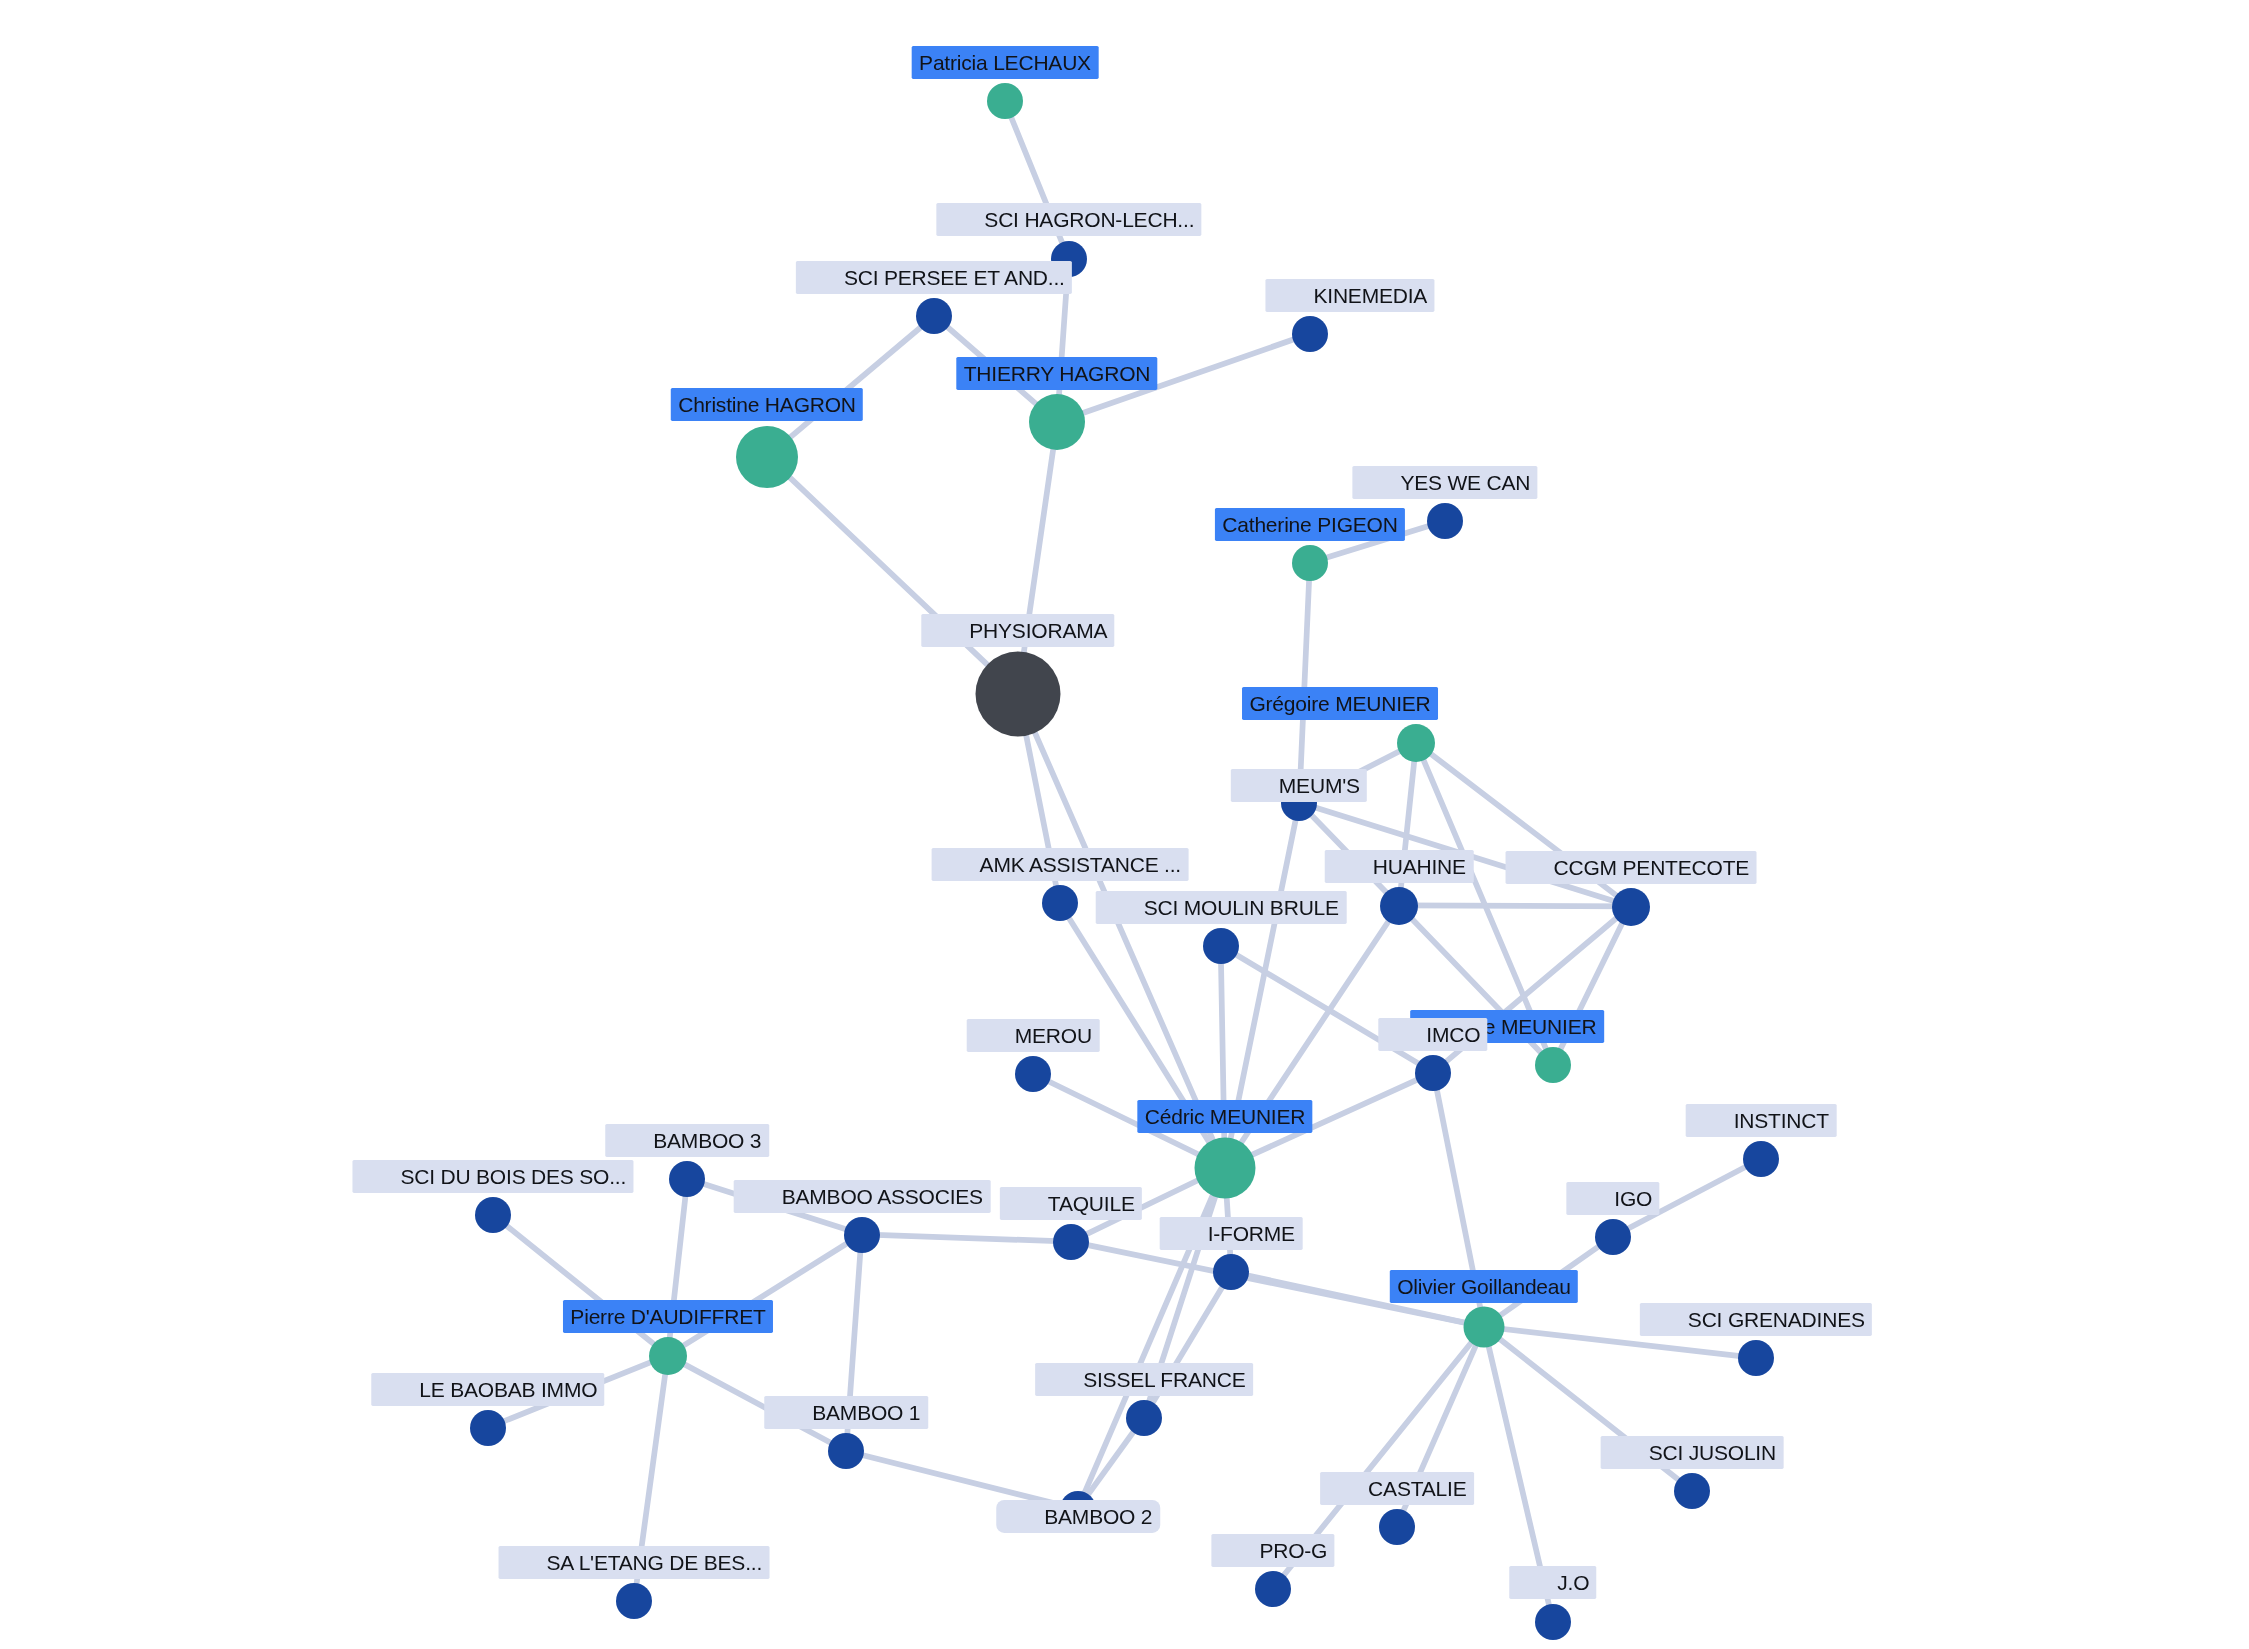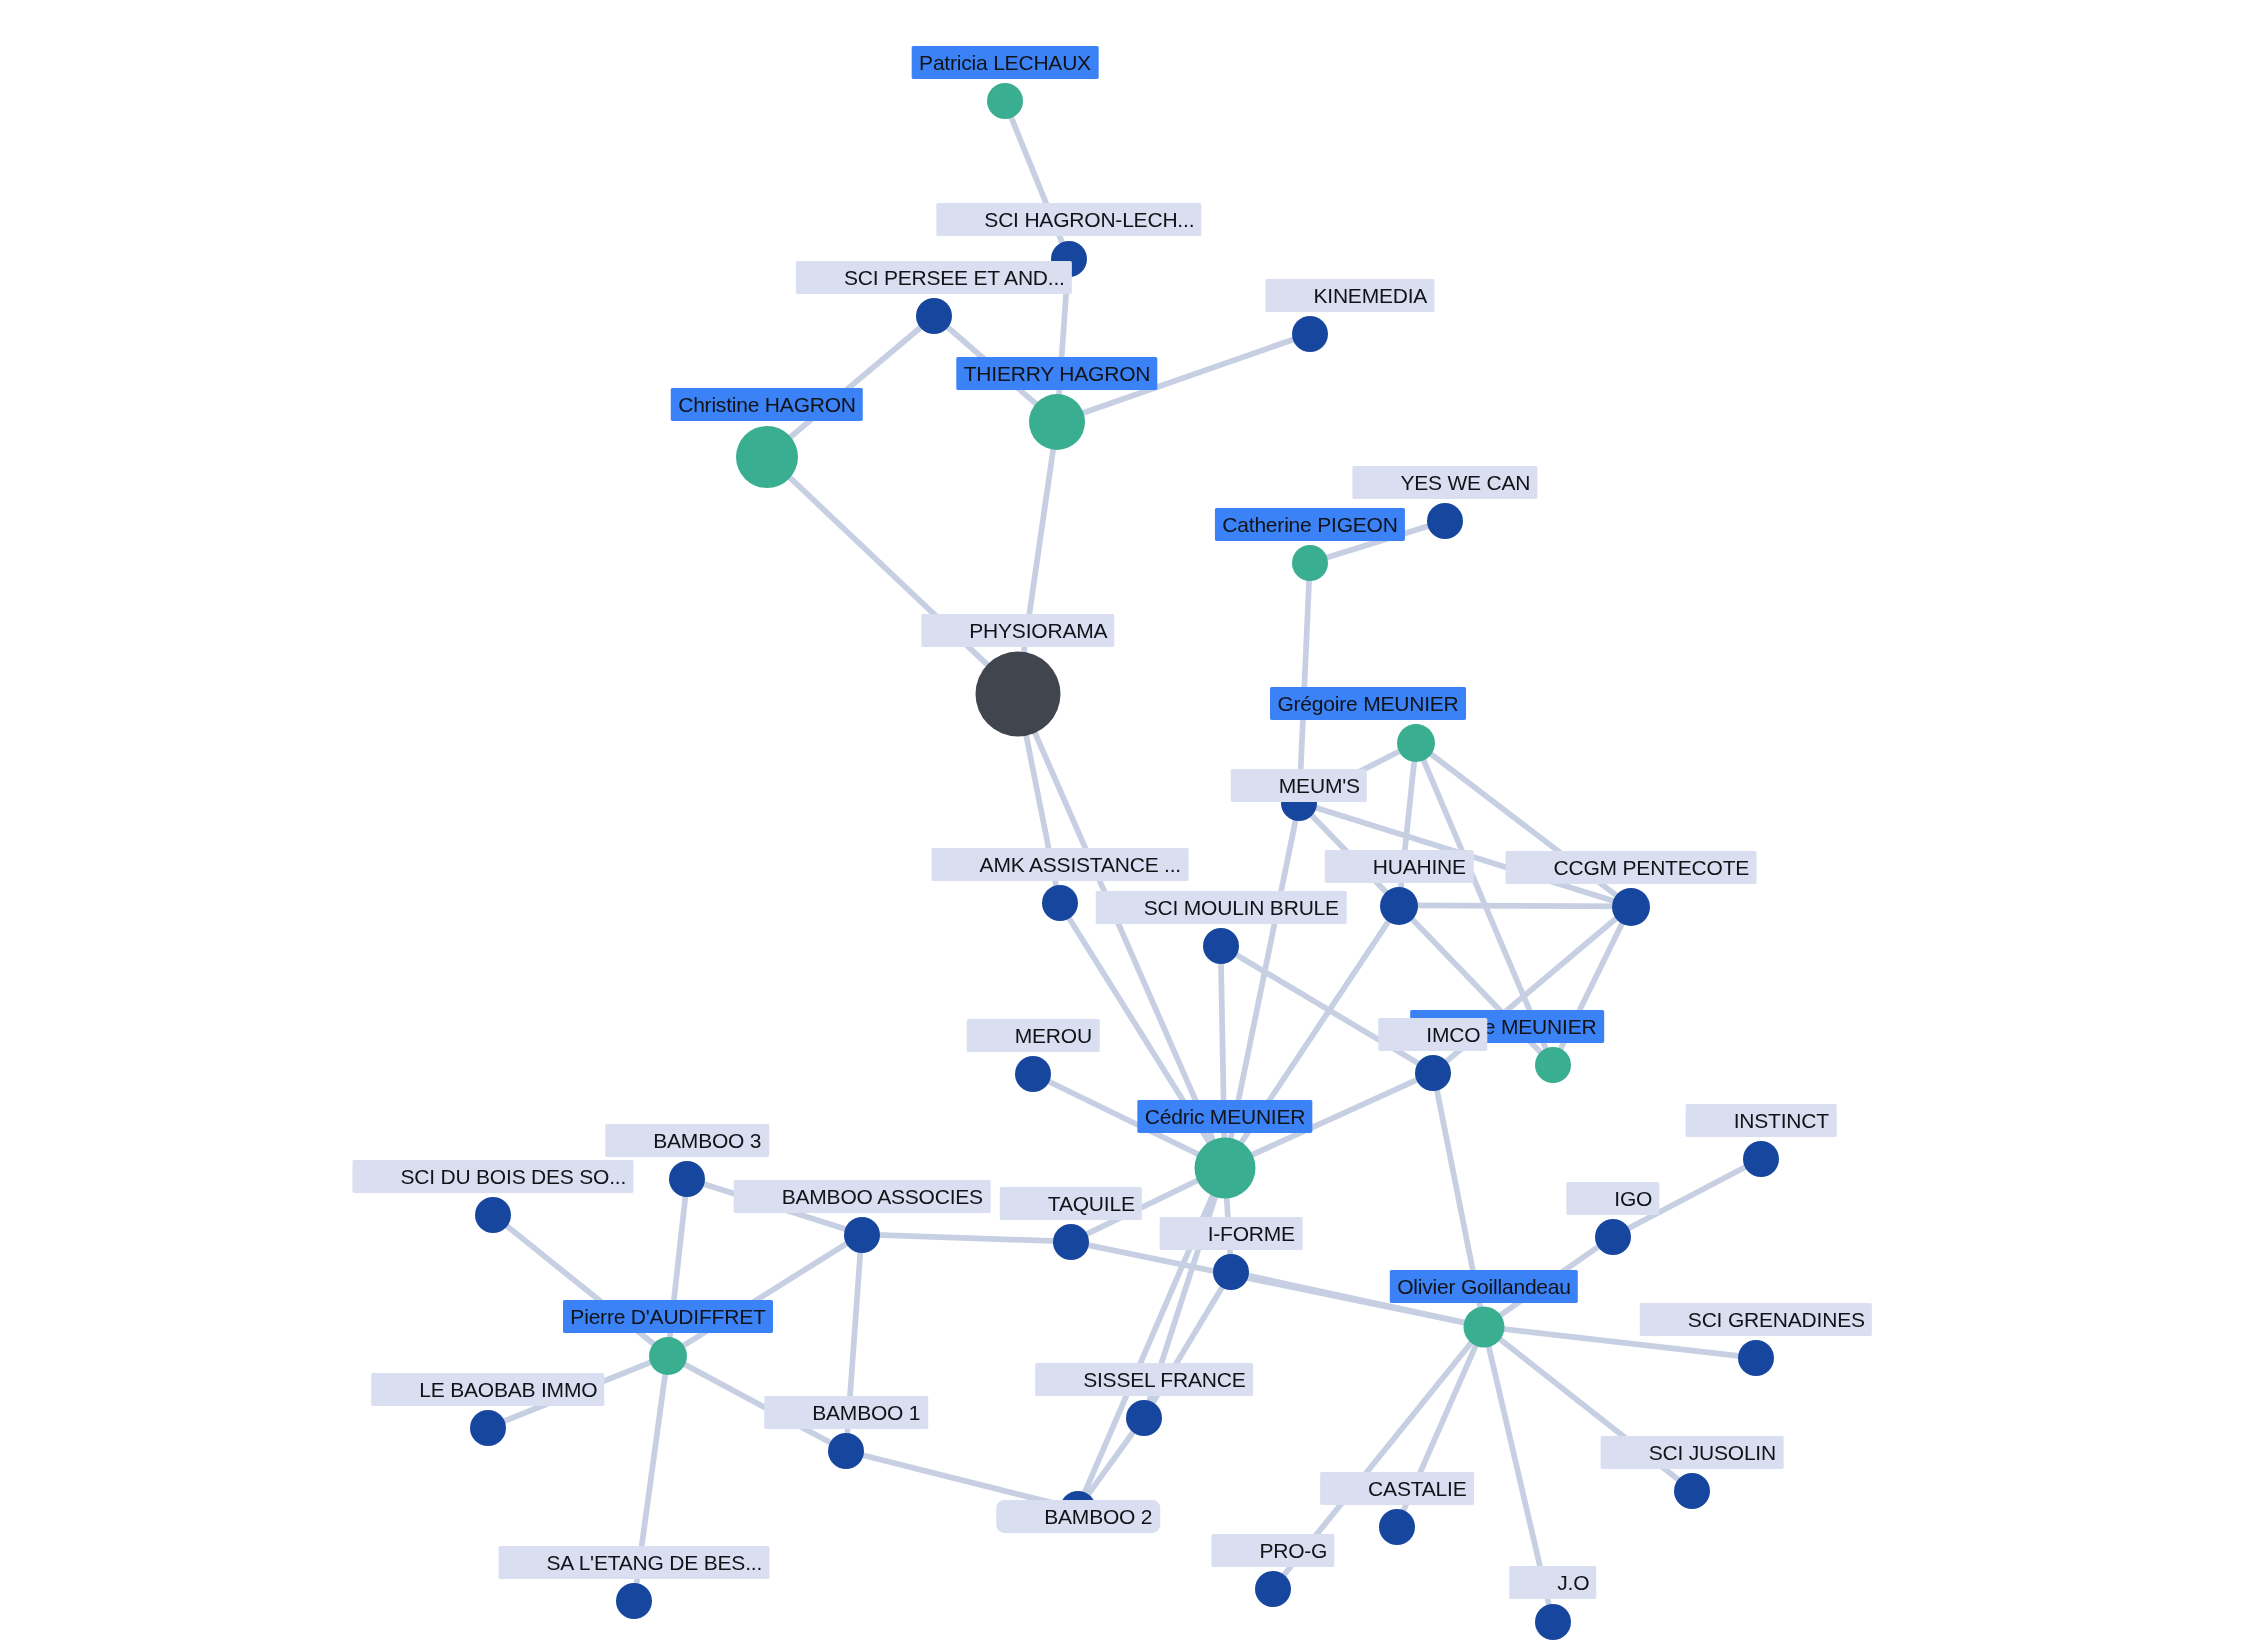--- a/index.html
+++ b/index.html
@@ -156,21 +156,21 @@
   <div id="label-layer">
       <div class="node-label label-person" style="left: 1005px; top: 79px;">Patricia LECHAUX</div>
       <div class="node-label label-company" style="left: 1069px; top: 236px;">SCI HAGRON-LECH...</div>
       <div class="node-label label-company" style="left: 934px; top: 294px;">SCI PERSEE ET AND...</div>
       <div class="node-label label-company" style="left: 1310px; top: 312px; margin-left: 40px;">KINEMEDIA</div>
       <div class="node-label label-person" style="left: 1057px; top: 390px;">THIERRY HAGRON</div>
       <div class="node-label label-person" style="left: 767px; top: 421px;">Christine HAGRON</div>
       <div class="node-label label-company" style="left: 1445px; top: 499px;">YES WE CAN</div>
       <div class="node-label label-person" style="left: 1310px; top: 541px;">Catherine PIGEON</div>
       <div class="node-label label-company" style="left: 1018px; top: 647px;">PHYSIORAMA</div>
-      <div class="node-label label-person" style="left: 1368px; top: 720px;">Grégoire MEUNIER</div>
+      <div class="node-label label-person" style="left: 1340px; top: 720px;">Grégoire MEUNIER</div>
       <div class="node-label label-company" style="left: 1299px; top: 781px; margin-top: 21px;">MEUM'S</div>
       <div class="node-label label-company" style="left: 1399px; top: 883px;">HUAHINE</div>
       <div class="node-label label-company" style="left: 1631px; top: 884px;">CCGM PENTECOTE</div>
       <div class="node-label label-company" style="left: 1060px; top: 881px;">AMK ASSISTANCE ...</div>
       <div class="node-label label-company" style="left: 1221px; top: 924px;">SCI MOULIN BRULE</div>
       <div class="node-label label-person" style="left: 1507px; top: 1043px;">Mathilde MEUNIER</div>
       <div class="node-label label-company" style="left: 1433px; top: 1051px;">IMCO</div>
       <div class="node-label label-company" style="left: 1033px; top: 1052px;">MEROU</div>
       <div class="node-label label-company" style="left: 1761px; top: 1137px;">INSTINCT</div>
       <div class="node-label label-company" style="left: 687px; top: 1157px;">BAMBOO 3</div>

